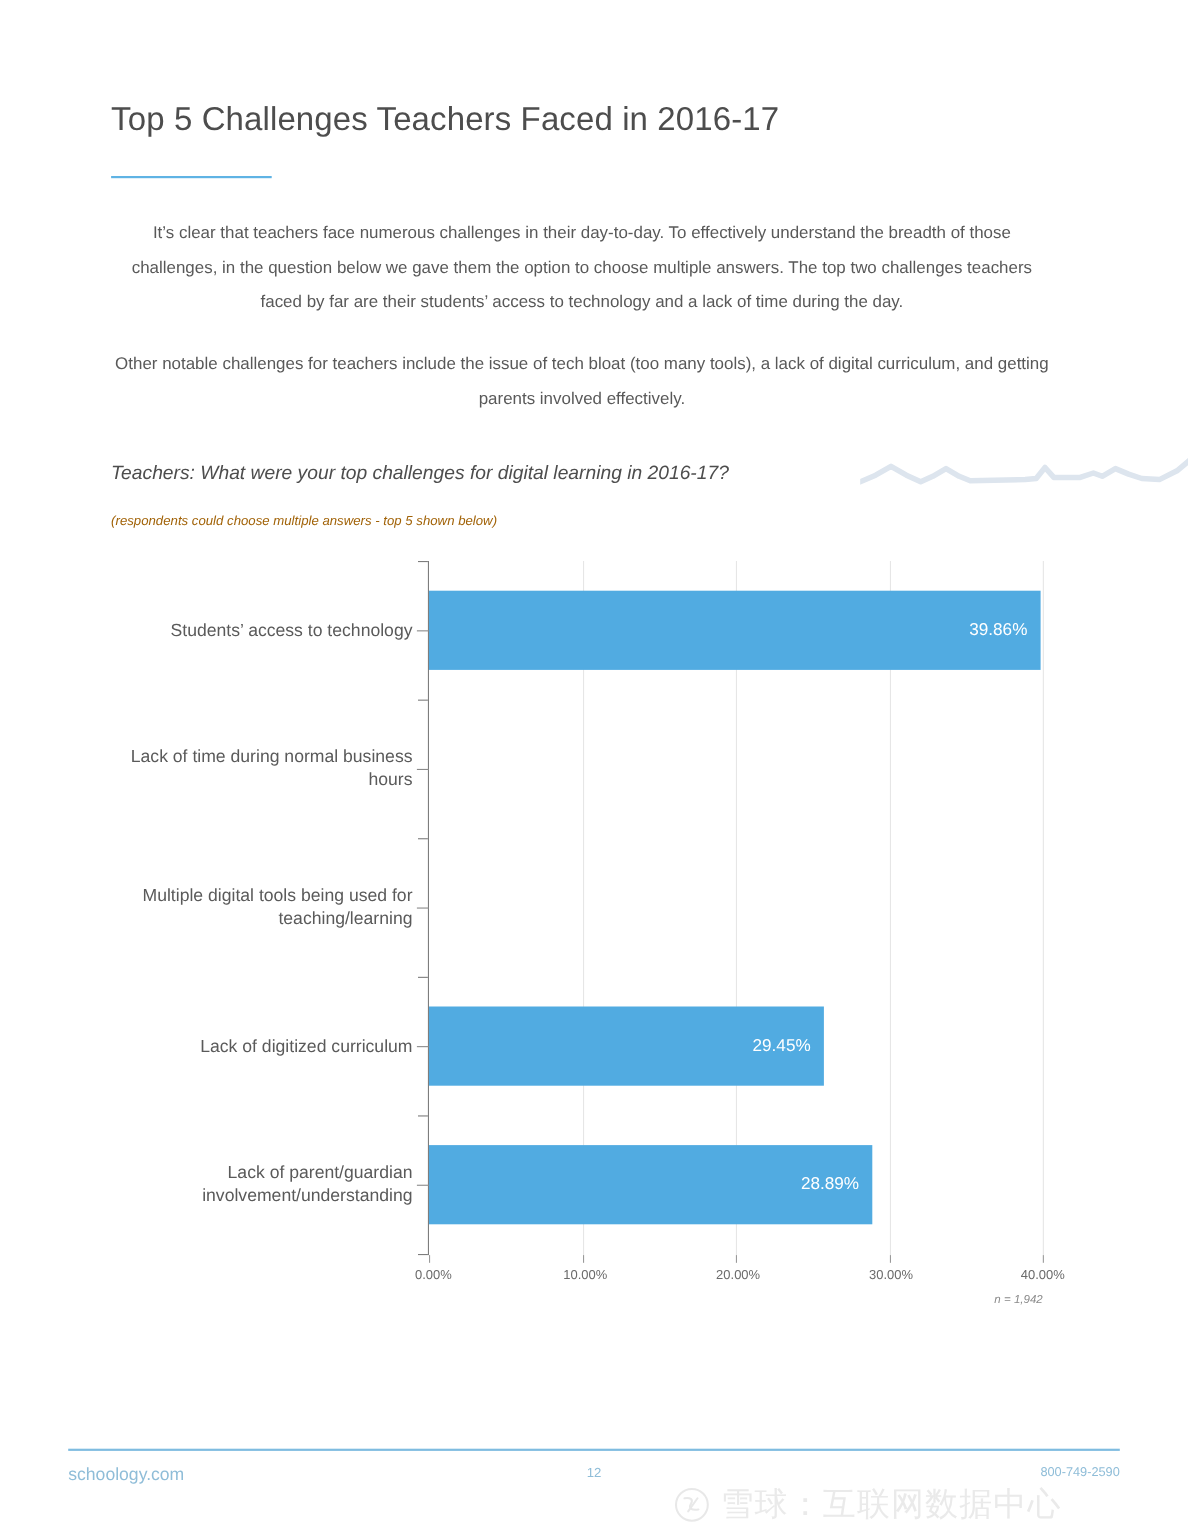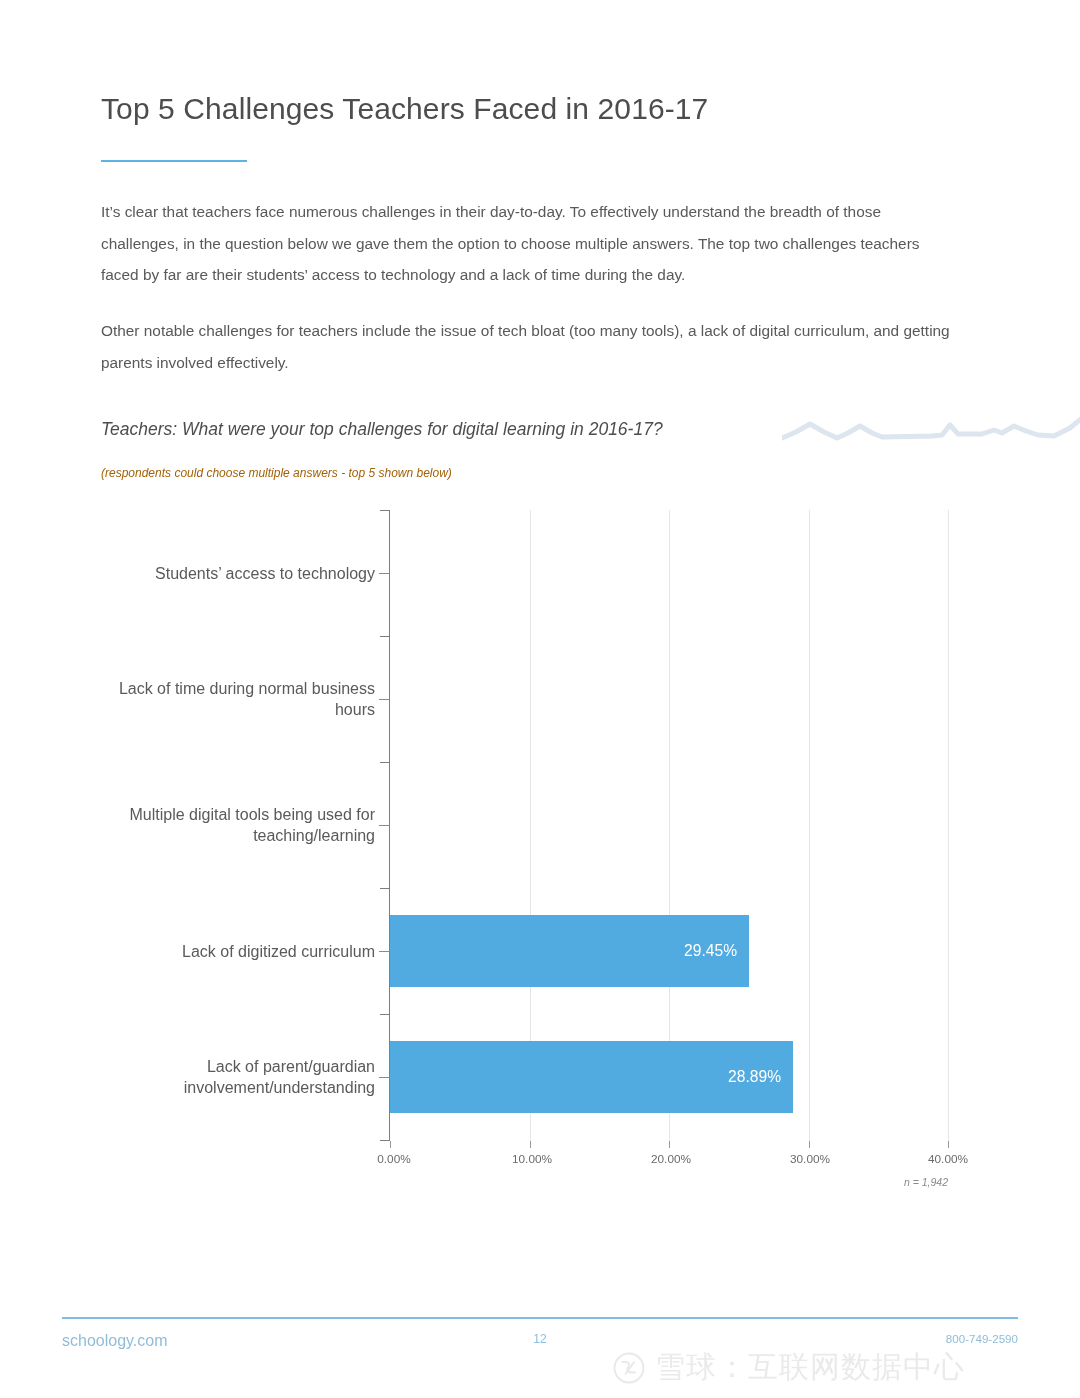--- a/index.html
+++ b/index.html
@@ -38,20 +38,21 @@
 
   
   .body-para {
     position: absolute;
     left: 101px;
     width: 856px;
     font-size: 15.4px;
     line-height: 31.5px;
     color: #595959;
     font-weight: 400;
+    text-align: center;
   }
   #para-1 { top: 196px; }
   #para-2 { top: 315px; }
 
   
   .chart-question {
     position: absolute;
     left: 101px;
     top: 419px;
     font-size: 17.5px;
@@ -256,20 +257,23 @@
   <div class="ytick" style="top:388px"></div>
   <div class="ytick" style="top:514px"></div>
   <div class="ytick" style="top:640px"></div>
 
   <div class="ytick-major" style="top:73px"></div>
   <div class="ytick-major" style="top:199px"></div>
   <div class="ytick-major" style="top:325px"></div>
   <div class="ytick-major" style="top:451px"></div>
   <div class="ytick-major" style="top:577px"></div>
 
+  <div class="bar" style="top:37px; width:556px">
+    <span class="bar-value">39.86%</span>
+  </div>
   <div class="bar" style="top:415px; width:359px">
     <span class="bar-value">29.45%</span>
   </div>
   <div class="bar" style="top:541px; width:403px">
     <span class="bar-value">28.89%</span>
   </div>
 
   <div class="cat-label-wrap" style="top:64px">
     <div class="cat-label">Students’ access to technology</div>
   </div>

